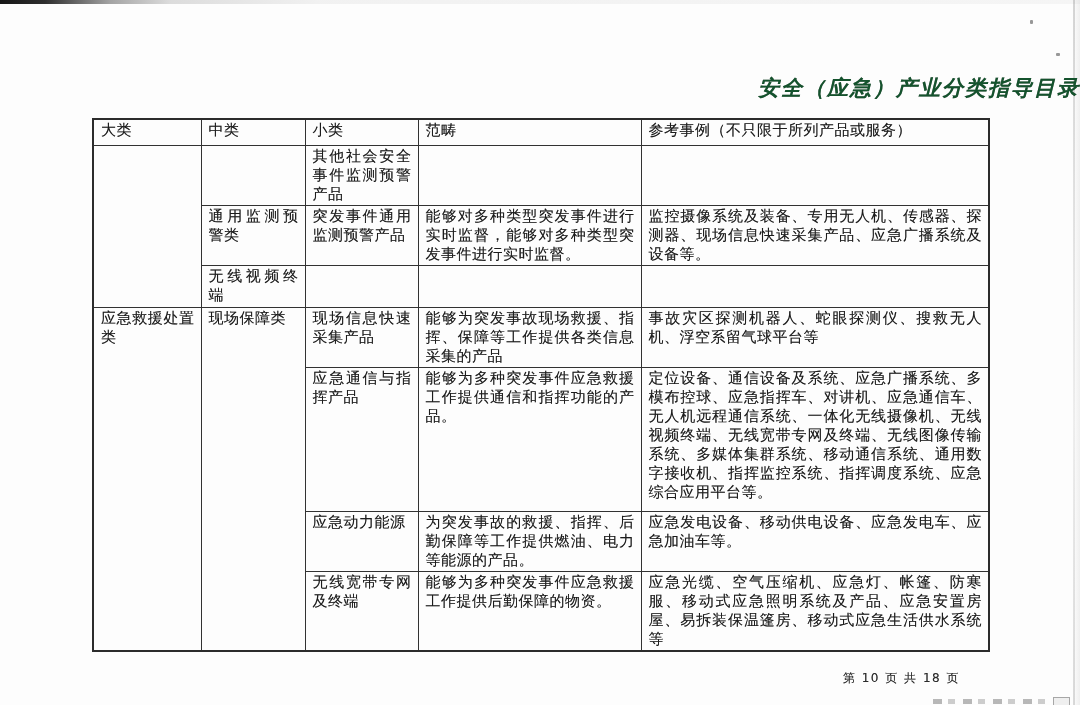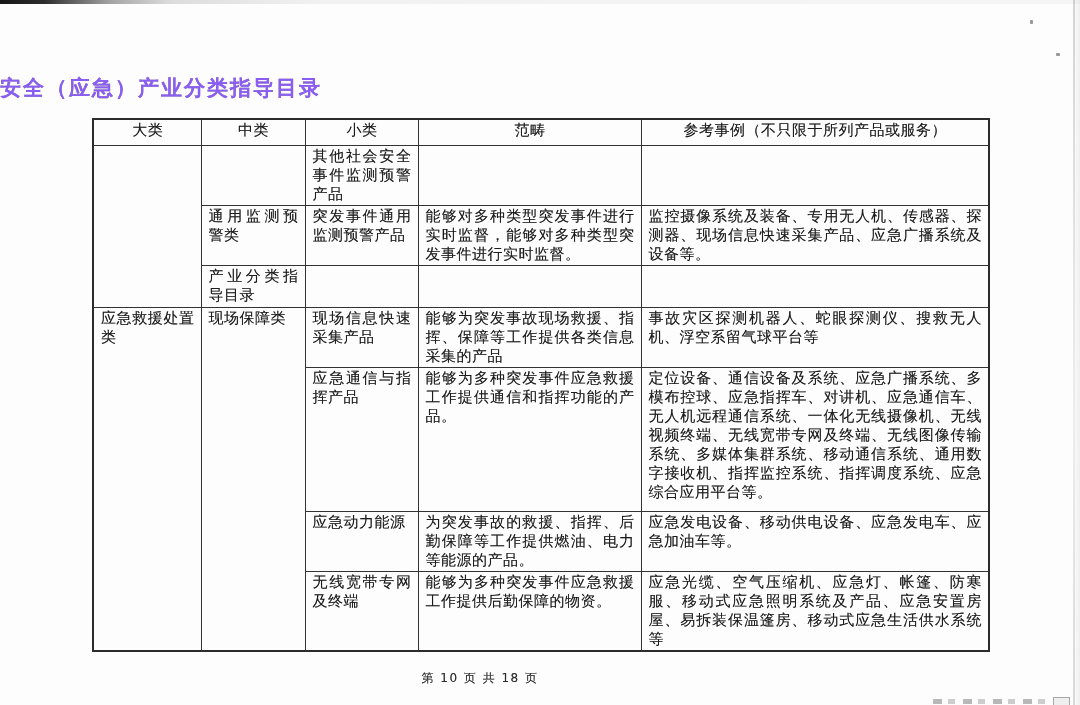--- a/index.html
+++ b/index.html
@@ -40,24 +40,25 @@
       rgba(80,80,80,0.40) 0 9px, rgba(80,80,80,0) 9px 15px,
       rgba(80,80,80,0.28) 15px 22px, rgba(80,80,80,0) 22px 30px);
   }
   .bottom-box {
     position: absolute; left: 1053px; top: 697px; width: 15px; height: 7px;
     border: 1px solid rgba(80,80,80,0.45); background: rgba(120,120,120,0.10);
   }
   
   .title {
     position: absolute; left: 0; top: 74px; width: 1080px;
-    margin: 0; text-align: left;
+    margin: 0; text-align: right;
     font-size: 21px; font-weight: bold; letter-spacing: 2px;
-    color: #8b5cf6;
+    color: #14532d;
     text-shadow: 0 0 0.6px rgba(40,40,40,0.55);
+    font-style: italic;
   }
   table.catalog {
     position: absolute; left: 92px; top: 118px;
     width: 896px;
     border-collapse: collapse;
     table-layout: fixed;
     border: 2px solid #2c2c2c;
     font-size: 15px;
     line-height: 19px;
     letter-spacing: 0.5px;
@@ -65,28 +66,28 @@
     text-shadow: 0 0 0.5px rgba(45,45,45,0.5);
   }
   .catalog th, .catalog td {
     border: 1.5px solid #323232;
     vertical-align: top;
     padding: 1px 6px 1px 7px;
     text-align: justify;
   }
   .catalog th {
     font-weight: normal;
-    text-align: center;
+    text-align: left;
     height: 23px;
     white-space: nowrap;
     overflow: hidden;
   }
   .footer {
     position: absolute; left: 0; top: 670px; width: 960px;
-    text-align: center;
+    text-align: right;
     font-size: 12px; letter-spacing: 1.5px;
     color: #2b2b2b;
     text-shadow: 0 0 0.4px rgba(60,60,60,0.5);
   }
 </style>
 </head>
 <body>
 
 <div class="page">
 
@@ -123,21 +124,21 @@
         <td></td>
         <td></td>
       </tr>
       <tr style="height:60px">
         <td>通用监测预警类</td>
         <td>突发事件通用监测预警产品</td>
         <td>能够对多种类型突发事件进行实时监督，能够对多种类型突发事件进行实时监督。</td>
         <td>监控摄像系统及装备、专用无人机、传感器、探测器、现场信息快速采集产品、应急广播系统及设备等。</td>
       </tr>
       <tr style="height:42px">
-        <td>产业分类指导目录</td>
+        <td>无线视频终端</td>
         <td></td>
         <td></td>
         <td></td>
       </tr>
       <tr style="height:58px">
         <td rowspan="4">应急救援处置类</td>
         <td rowspan="4">现场保障类</td>
         <td>现场信息快速采集产品</td>
         <td>能够为突发事故现场救援、指挥、保障等工作提供各类信息采集的产品</td>
         <td>事故灾区探测机器人、蛇眼探测仪、搜救无人机、浮空系留气球平台等</td>

